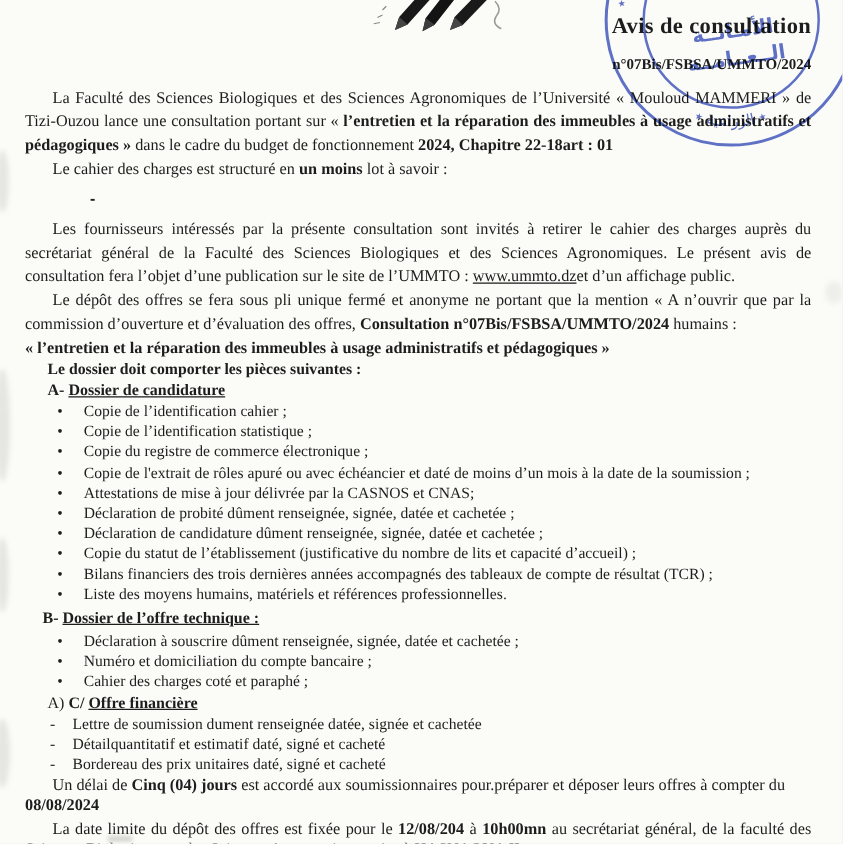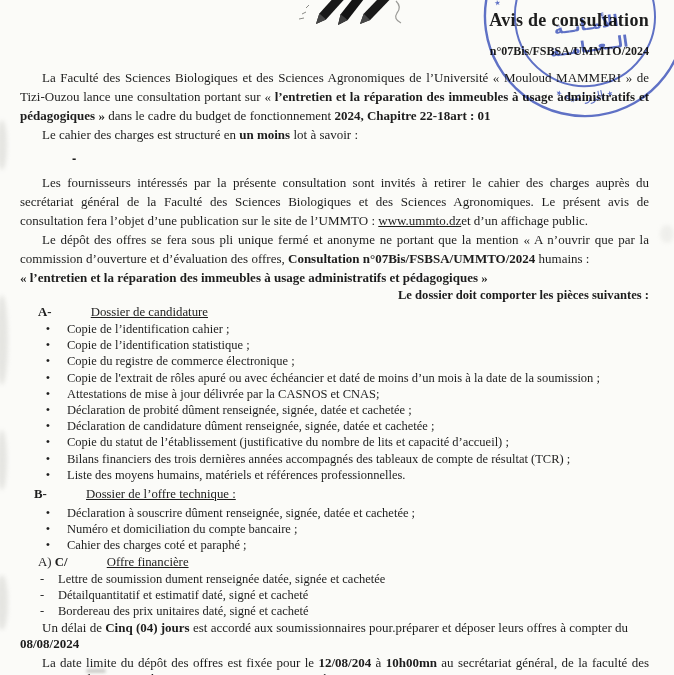--- a/index.html
+++ b/index.html
@@ -13,24 +13,24 @@
   .b{font-weight:bold;}
   .u{text-decoration:underline;}
   h1.title{margin:10px 0 0;text-align:right;font-size:18px;font-weight:bold;letter-spacing:.3px;position:relative;z-index:2;}
   .ref{margin-top:13px;text-align:right;font-size:12px;font-weight:bold;}
   .para{margin:0;font-size:13px;line-height:19px;text-align:justify;}
   .ind{text-indent:22px;}
   .mt8{margin-top:8px;}
   .tight{line-height:16.5px;}
   .lot{margin:6px 0 6px 52px;display:flex;gap:18px;align-items:baseline;
        font-family:"Liberation Sans","DejaVu Sans",sans-serif;font-weight:bold;font-size:12.8px;line-height:17px;}
-  .hline{margin:0 0 0 18px;font-weight:bold;font-size:12.6px;line-height:16.5px;text-align:right;}
+  .hline{margin:0 0 0 18px;font-weight:bold;font-size:12.6px;line-height:16.5px;}
   .sec{margin:0 0 0 18px;font-size:12.8px;line-height:16.5px;}
   .sec .lbl{font-weight:bold;}
-  .sec .ttl{font-weight:normal;text-decoration:underline;margin-left:36px;}
+  .sec .ttl{font-weight:bold;text-decoration:underline;}
   .sec.secB{margin-top:3px;margin-bottom:2px;margin-left:14px;}
   .sec.secC{margin-top:1px;}
   ul.blist{list-style:none;margin:1px 0 0;padding:0 0 0 22px;}
   ul.blist li{display:flex;gap:13px;font-size:12.5px;line-height:16.2px;}
   ul.blist .blt{width:12px;text-align:center;flex:none;}
   ul.dlist{list-style:none;margin:0;padding:0 0 0 20px;}
   ul.dlist li{display:flex;gap:10px;font-size:12.5px;line-height:16.4px;}
   ul.dlist .blt{width:8px;flex:none;}
   .itx{flex:1;}
   .logo{position:absolute;left:296px;top:0;z-index:1;}

